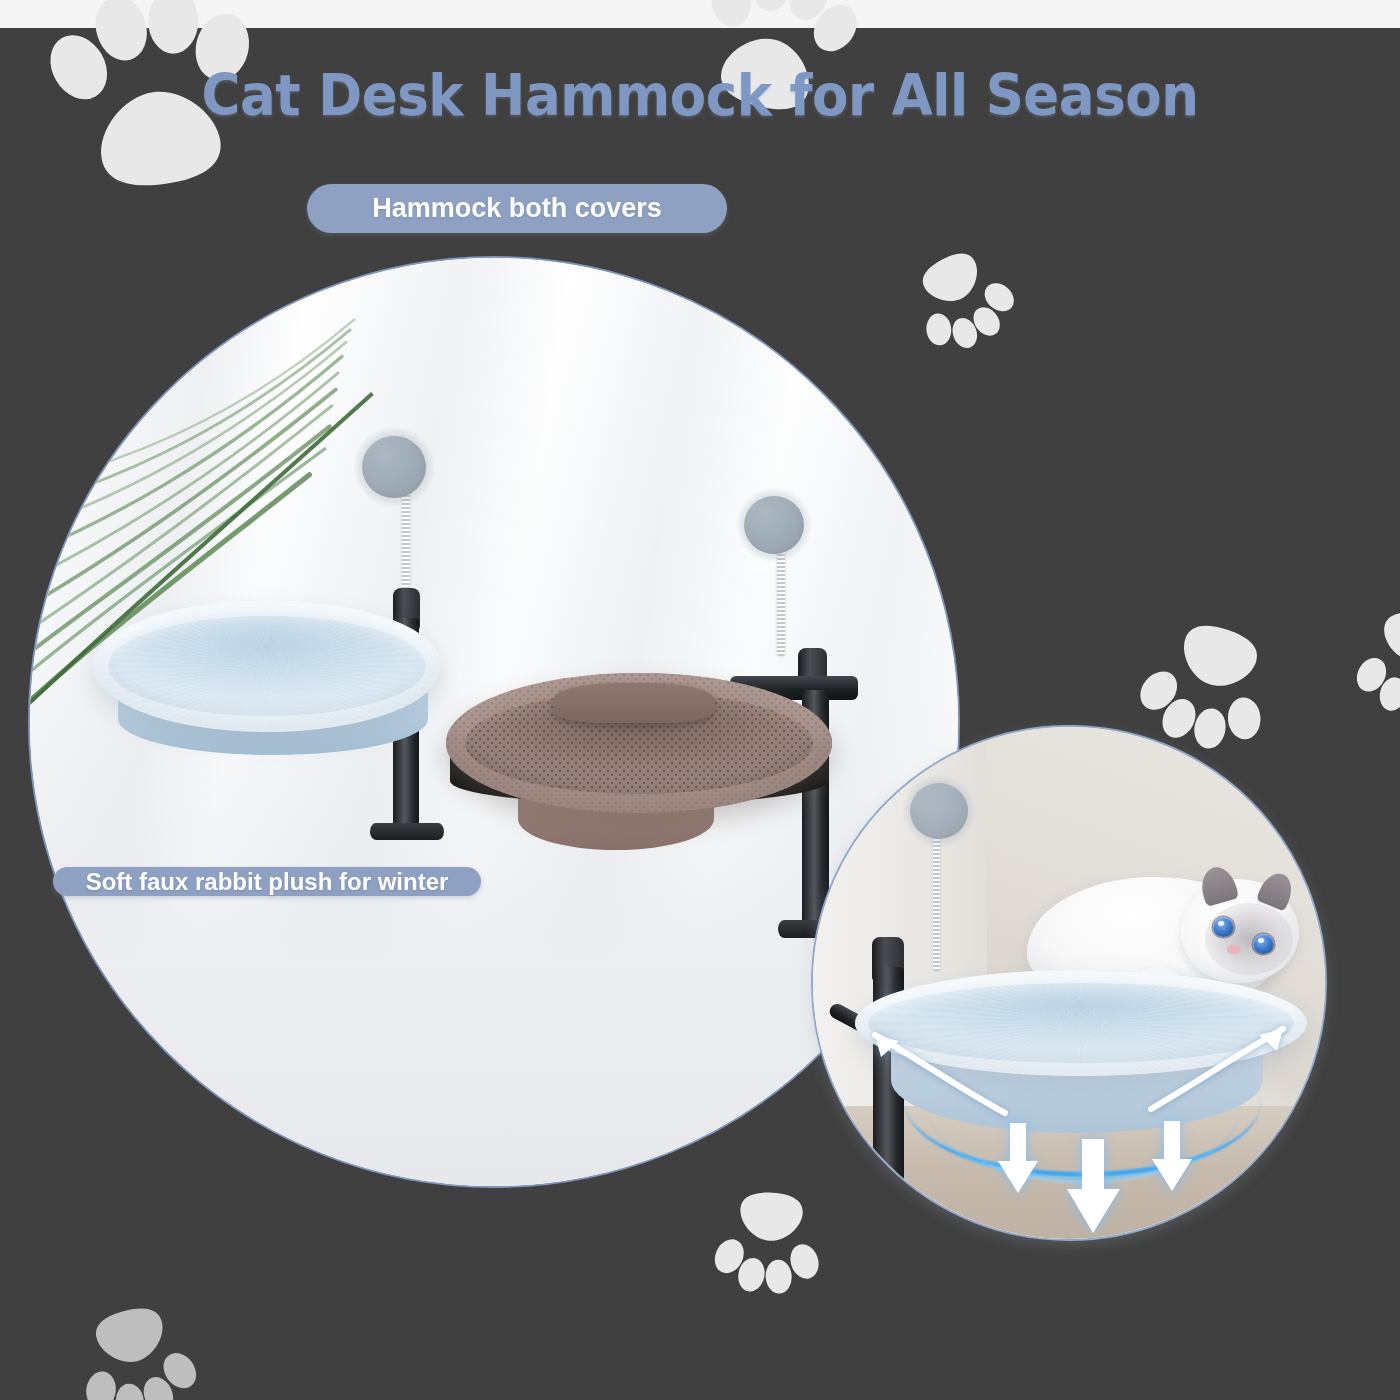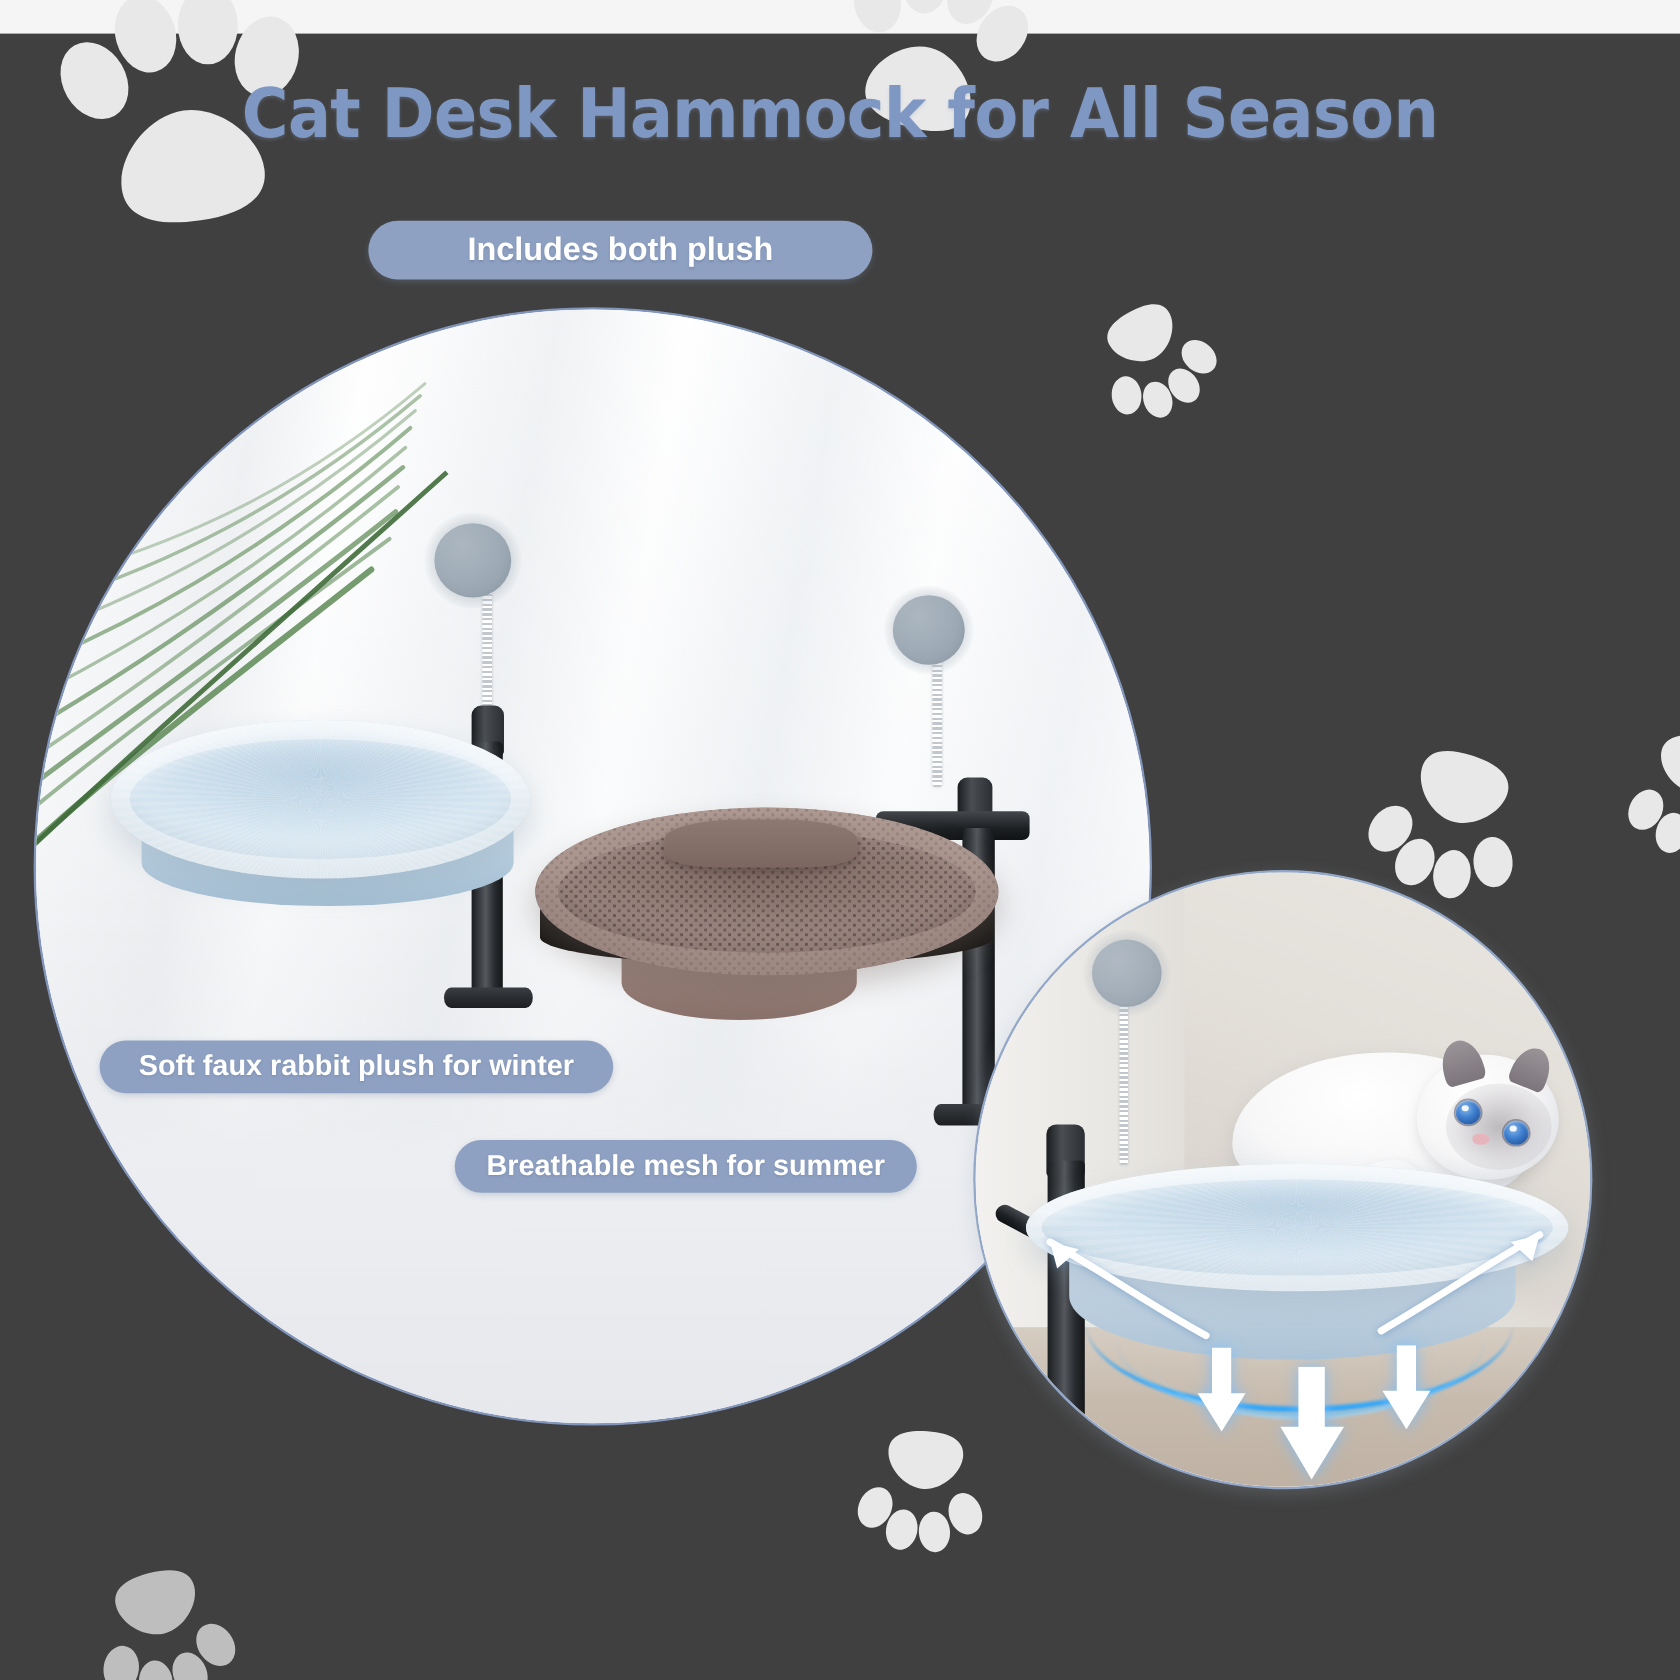--- a/index.html
+++ b/index.html
@@ -52,21 +52,21 @@
     color: #ffffff;
     border-radius: 999px;
     font-family: "Liberation Sans", sans-serif;
     font-weight: bold;
     white-space: nowrap;
     box-shadow: 0 2px 5px rgba(120,135,165,0.30);
     text-shadow: 0 1px 2px rgba(90,105,140,0.35);
   }
 
   #pill-covers  { left: 307px; top: 156px;  width: 420px; height: 49px;  font-size: 27px; }
-  #pill-plush   { left: 83px;  top: 839px;  width: 428px; height: 44px;  font-size: 24px; }
+  #pill-plush   { left: 53px;  top: 839px;  width: 428px; height: 29px;  font-size: 24px; }
   #pill-mesh    { left: 379px; top: 922px;  width: 385px; height: 44px;  font-size: 24px; }
   #pill-sunken  { left: 940px; top: 1327px; width: 286px; height: 48px;  font-size: 27px; }
 
   
   #main-circle {
     position: absolute;
     left: 28px; top: 228px;
     width: 932px; height: 932px;
     border-radius: 50%;
     border: 2px solid #8296bc;
@@ -419,25 +419,24 @@
       <div class="mesh-base" style="left:420px; top:500px; width:378px; height:46px;"></div>
       <div class="mesh-bowl" style="left:416px; top:415px; width:386px; height:140px;">
         <div class="mesh-tex"></div>
         <div class="mesh-rim"></div>
         <div class="mesh-pillow" style="left:108px; top:10px; width:160px; height:40px;"></div>
       </div>
 
     </div>
   </div>
 
-  <div class="pill" id="pill-covers">Includes both plush</div>
+  <div class="pill" id="pill-covers">Hammock both covers</div>
 
   <div class="pill" id="pill-plush">Soft faux rabbit plush for winter</div>
 
-  <div class="pill" id="pill-mesh">Breathable mesh for summer</div>
 
   <div id="inset-circle">
     <div id="inset-photo">
 
       <div class="room-bg"></div>
       <div class="room-wallL"></div>
       <div class="room-floor"></div>
 
       <div class="spring" style="left:120px; top:108px; width:7px; height:136px;"></div>
       <div class="pom" style="left:97px; top:56px; width:58px; height:56px; opacity:.92;"></div>

